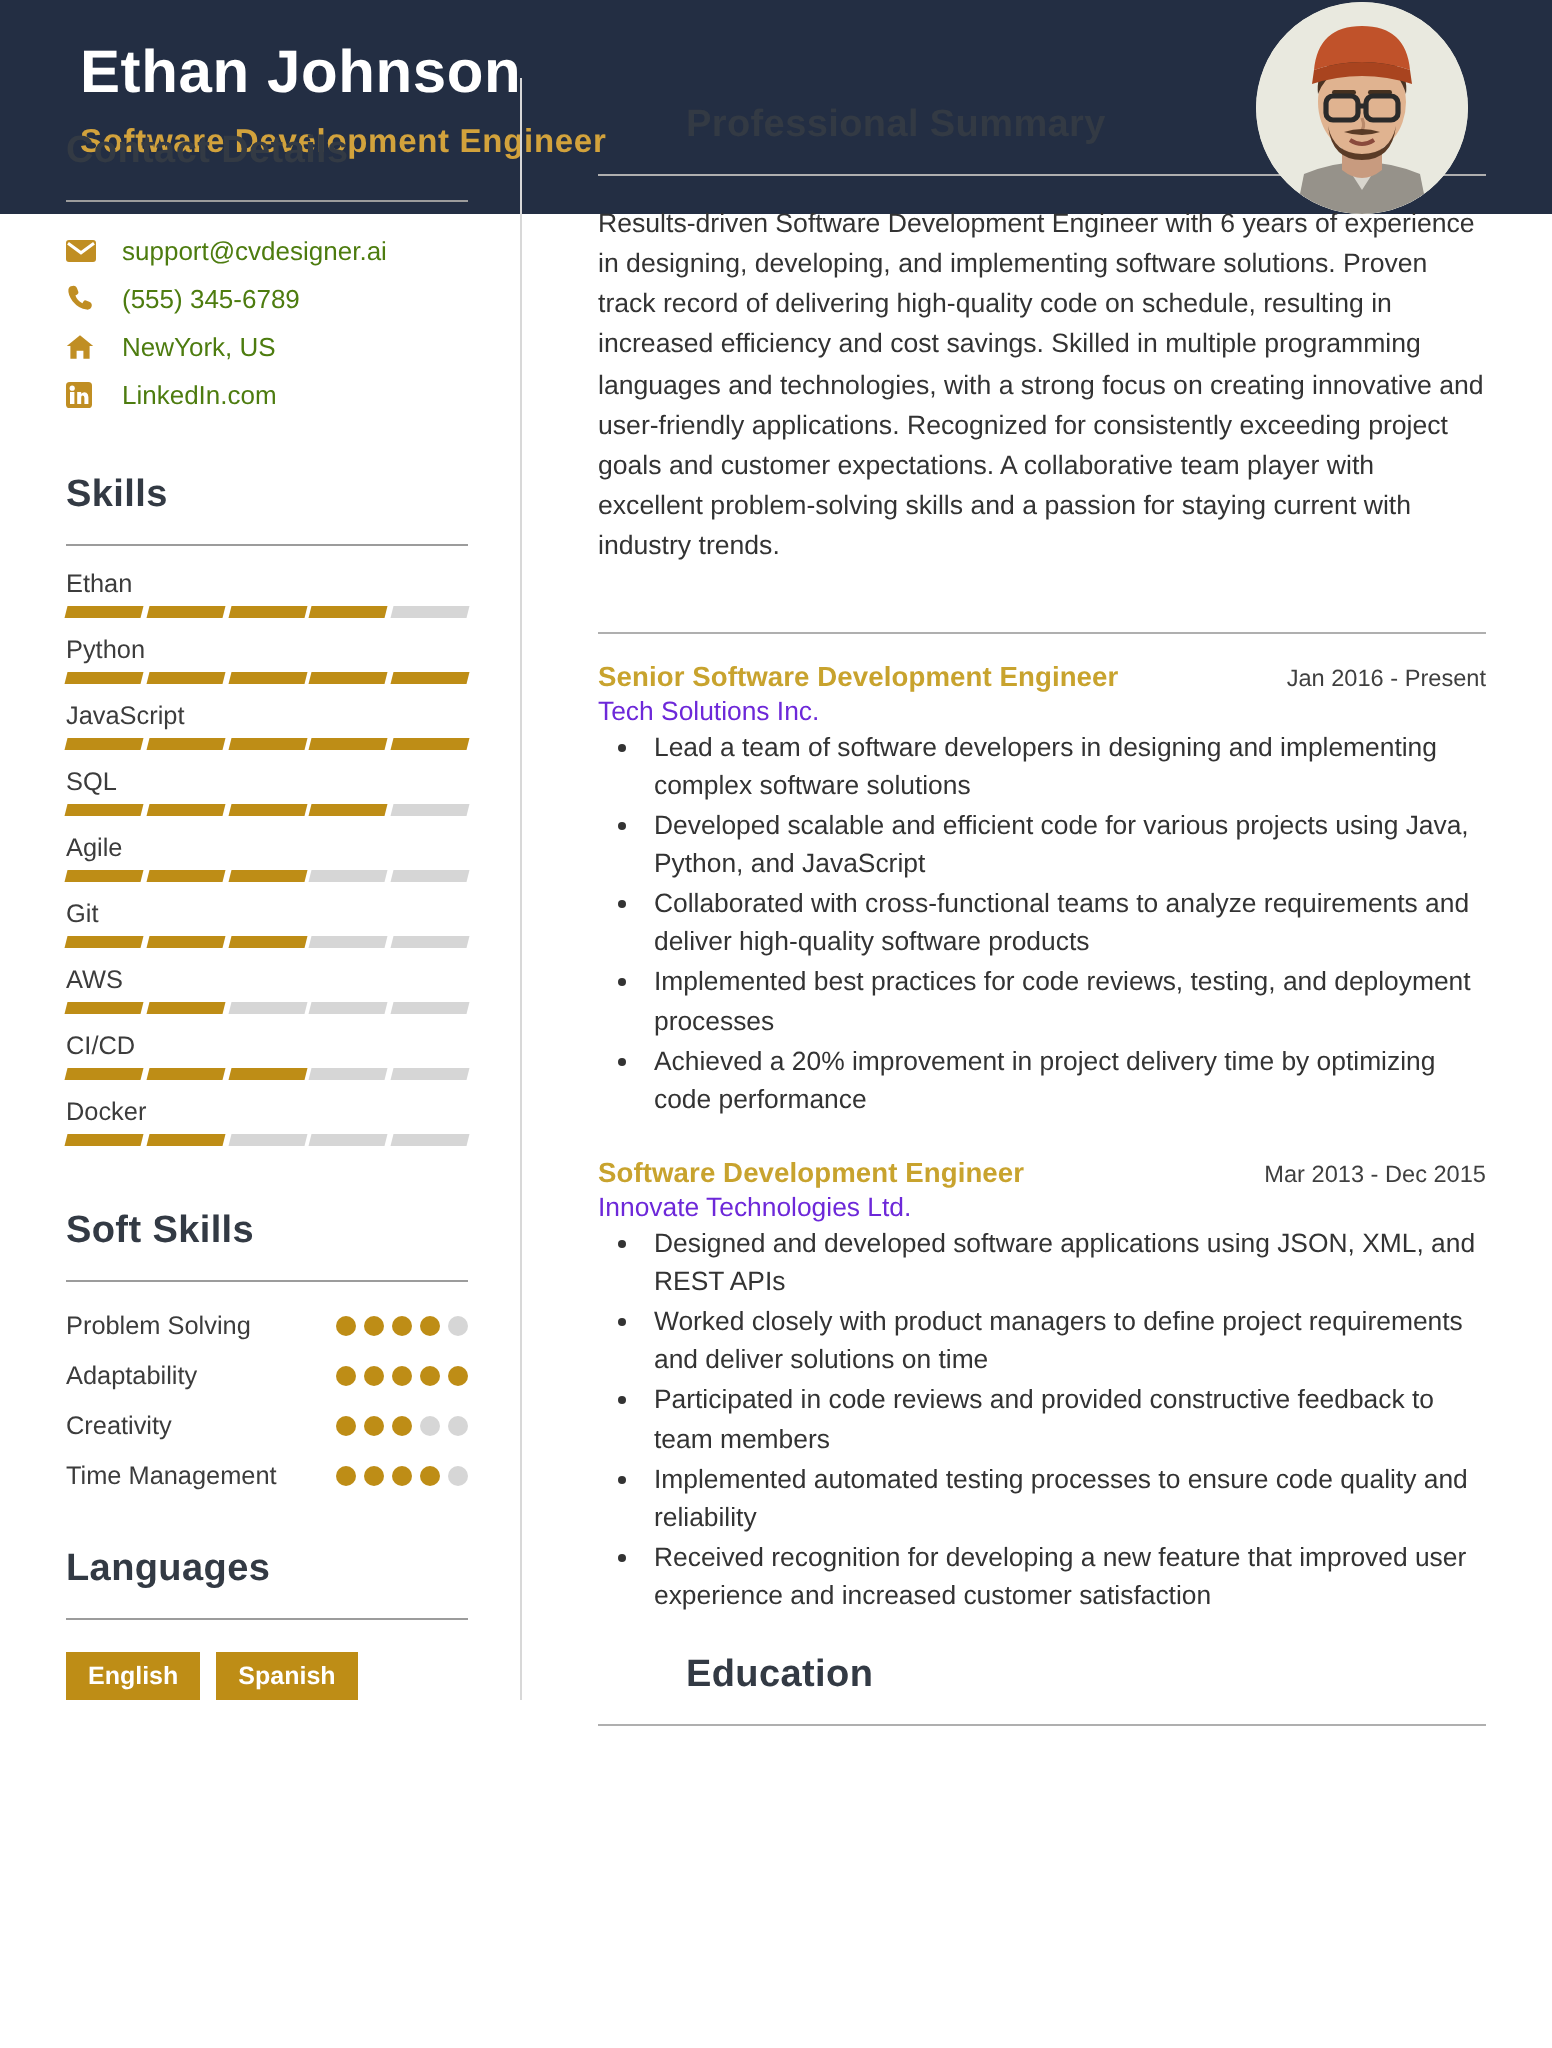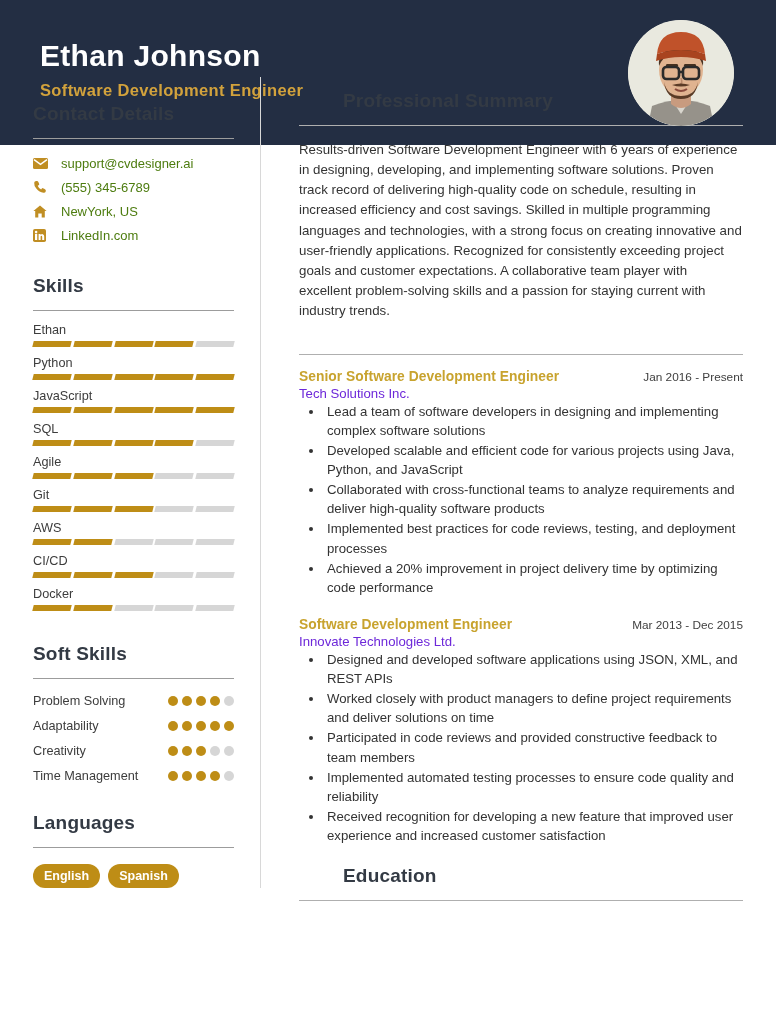--- a/index.html
+++ b/index.html
@@ -14,21 +14,21 @@
   .page {
     position: relative;
     width: 776px;
     height: 1024px;
     background: #ffffff;
     overflow: hidden;
   }
 
   
   .header {
-    height: 145px;
+    height: 107px;
     background: #232E43;
     display: flex;
     align-items: center;
     justify-content: space-between;
     padding: 0 42px 0 40px;
   }
   .header-text { padding-bottom: 6px; }
   .full-name {
     color: #ffffff;
     font-size: 30px;
@@ -154,21 +154,21 @@
   .dot.on { background: #BE8D16; }
 
   
   .lang-list { margin-top: 16px; display: flex; gap: 8px; flex-wrap: wrap; }
   .lang-chip {
     background: #BE8D16;
     color: #ffffff;
     font-size: 12.5px;
     font-weight: bold;
     padding: 5px 11px;
-    border-radius: 12px;
+    border-radius: 0;
   }
 
   .block-gap { height: 23px; }
   .block-gap.sm { height: 19px; }
 
   
   .summary {
     margin-top: 14px;
     font-size: 13.3px;
     line-height: 1.52;

